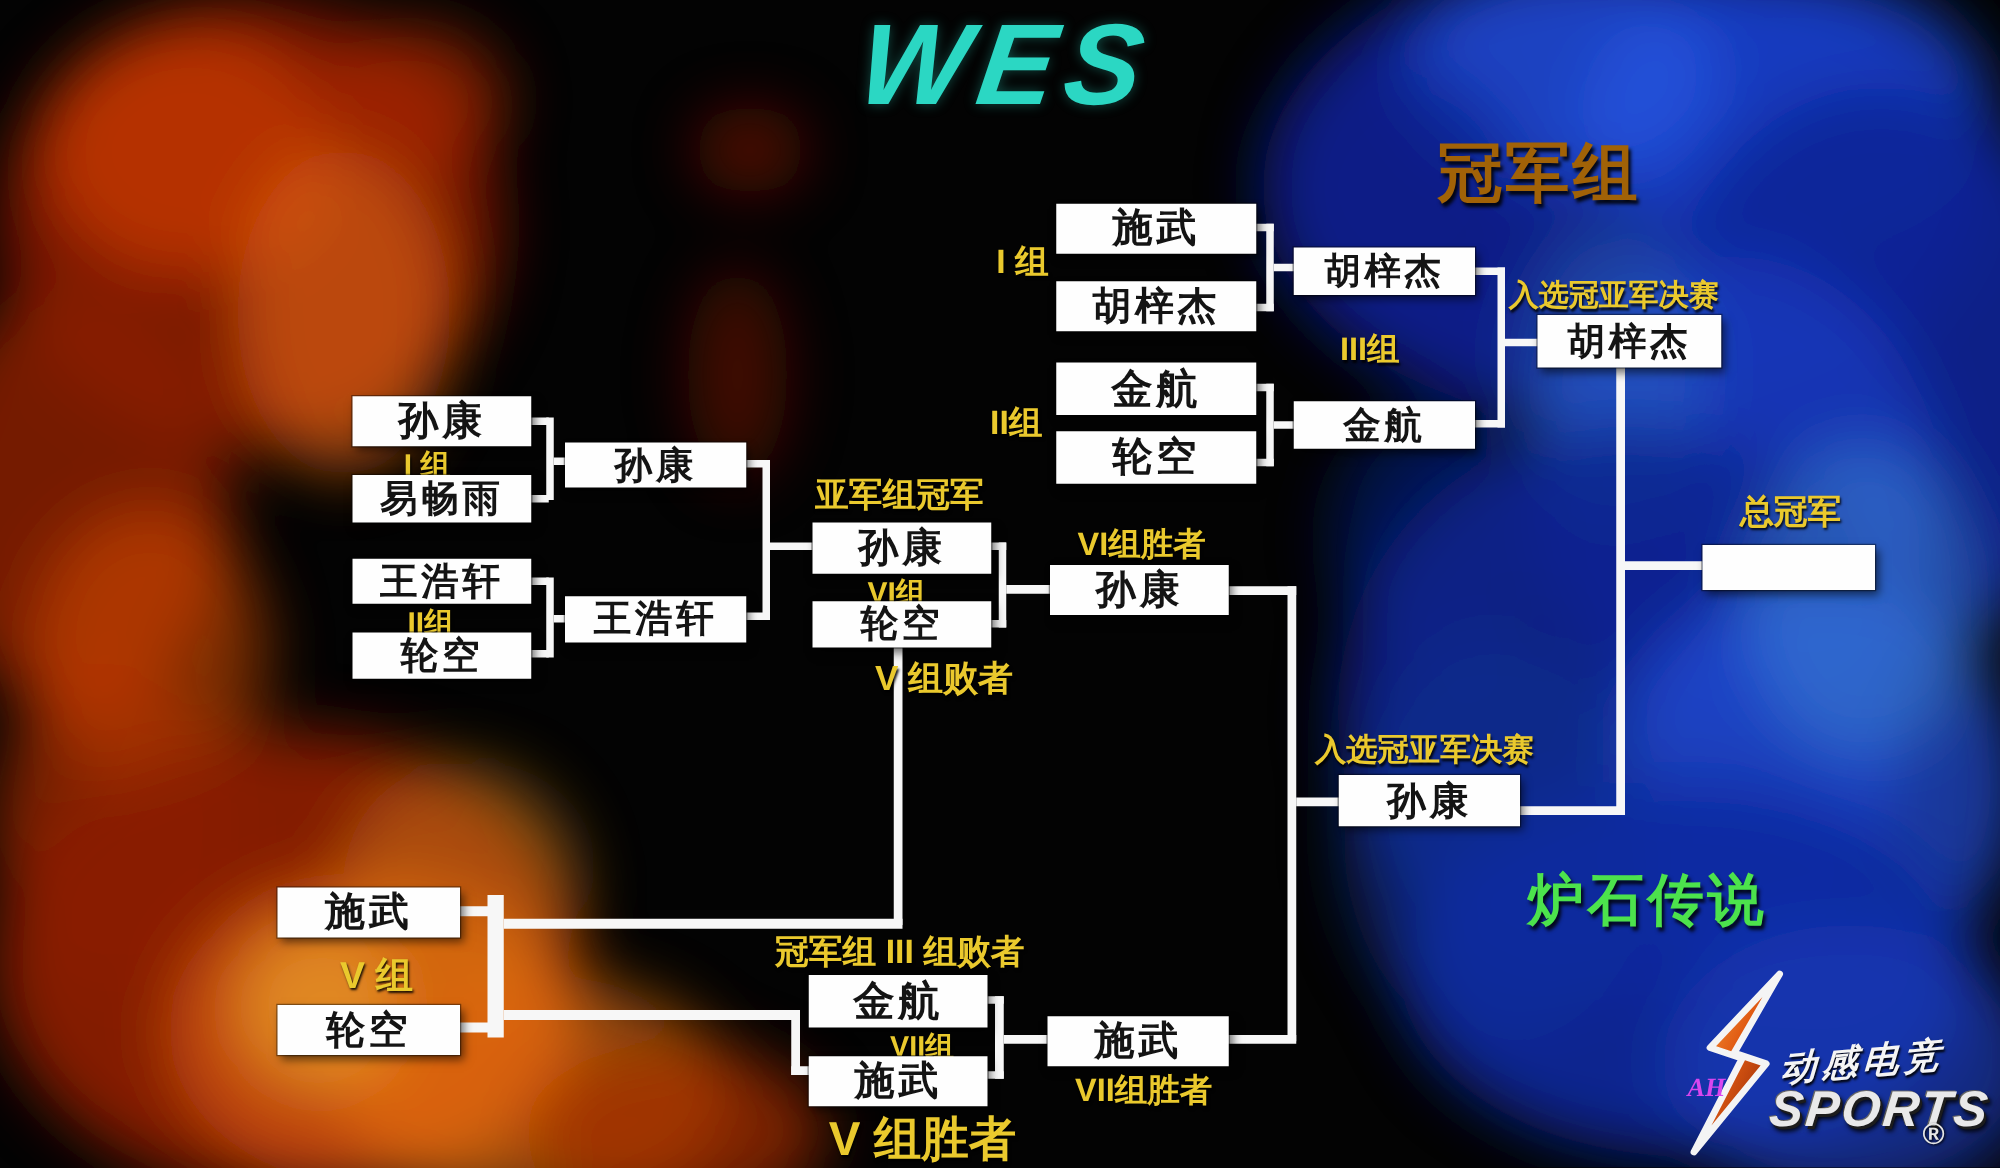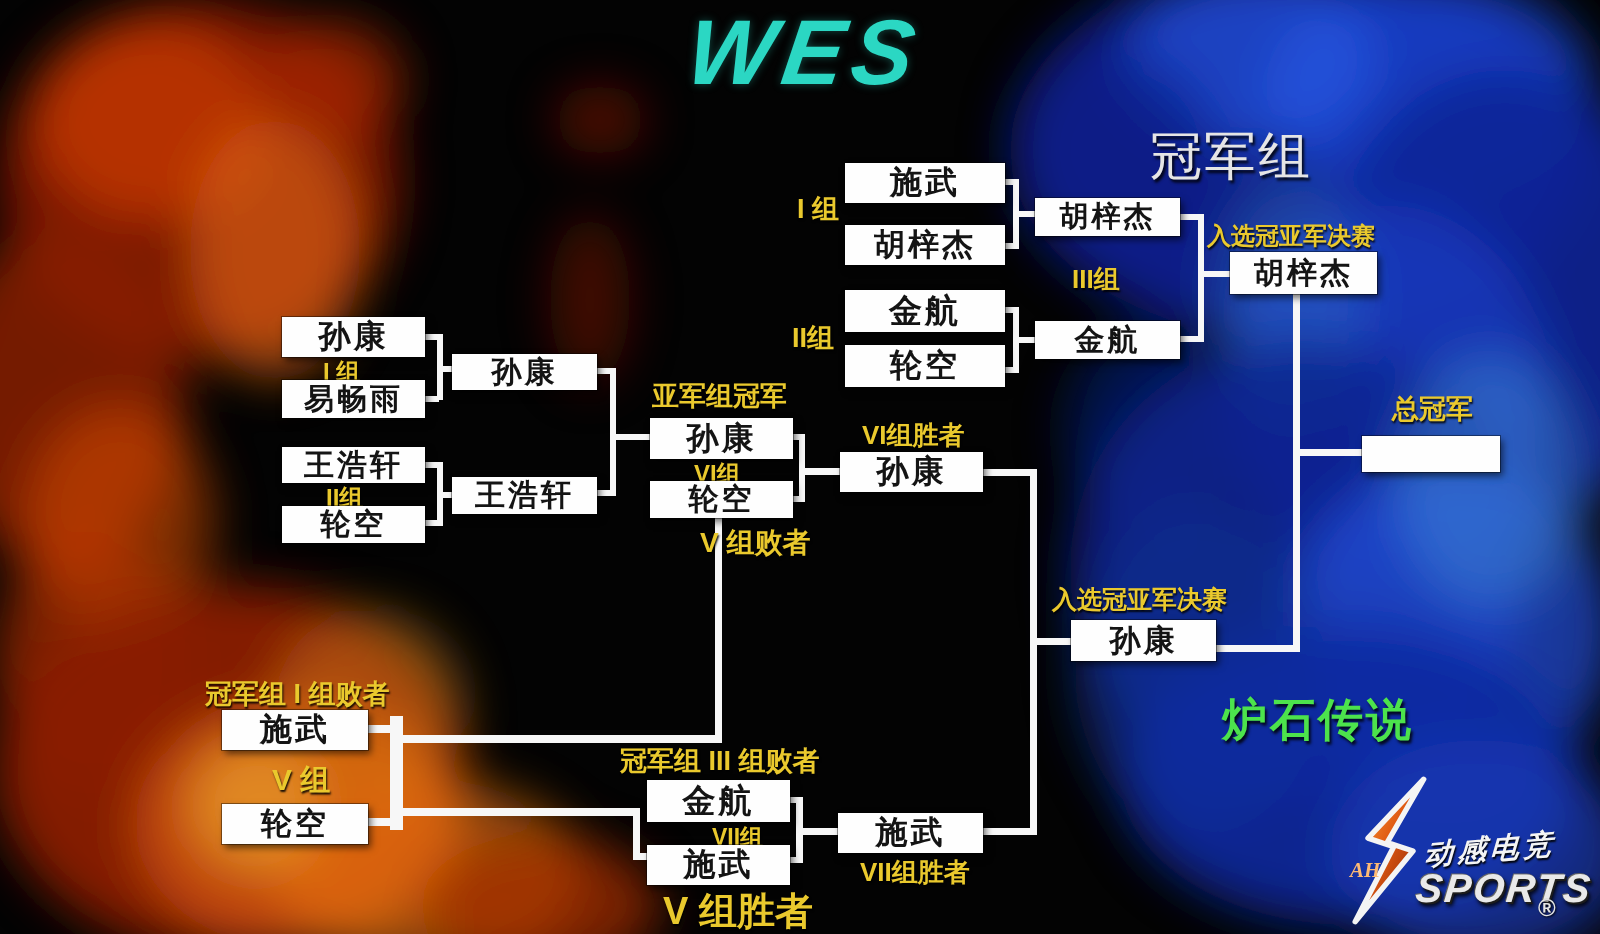--- a/index.html
+++ b/index.html
@@ -14,42 +14,42 @@
     position:absolute;background:#fefefe;color:#141414;z-index:3;
     display:flex;align-items:center;justify-content:center;
     font-weight:800;font-size:30px;letter-spacing:3px;
     box-shadow:0 0 0 1px rgba(0,0,0,.4),3px 4px 7px rgba(0,0,0,.55);
   }
   .lbl{
     position:absolute;color:#eac92d;font-weight:700;z-index:3;
     text-shadow:1px 2px 2px rgba(0,0,0,.9);white-space:nowrap;
   }
   .title{
-    position:absolute;color:#e5e5e5;font-weight:400;z-index:3;
-    text-shadow:2px 3px 3px rgba(0,0,0,.9);white-space:nowrap;letter-spacing:2px;margin-top:18px;
+    position:absolute;color:#a16207;font-weight:700;z-index:3;
+    text-shadow:2px 3px 3px rgba(0,0,0,.9);white-space:nowrap;letter-spacing:2px;
   }
   .wes{
     position:absolute;left:615px;top:0px;width:380px;text-align:center;z-index:3;
     color:#2bd7c3;font-size:92px;font-weight:900;font-style:italic;
     letter-spacing:8px;transform:skewX(-8deg);
     text-shadow:0 0 10px rgba(43,215,195,.35);
   }
   .subtitle{
     position:absolute;left:595px;top:108px;width:400px;text-align:center;z-index:3;
     color:#2bd7c3;font-size:25px;font-weight:800;letter-spacing:1px;
     text-shadow:1px 1px 2px #000;white-space:nowrap;
   }
   .game{
     position:absolute;left:1222px;top:690px;z-index:3;color:#4ce34c;
     font-size:45px;font-weight:800;letter-spacing:3px;
     text-shadow:2px 3px 3px rgba(0,0,0,.85);white-space:nowrap;
   }
   .brandlogo{position:absolute;left:1330px;top:770px;width:270px;height:160px;z-index:3;}
   .brandlogo .ah{
-    position:absolute;left:20px;top:88px;color:#fdba74;font-size:21px;
+    position:absolute;left:20px;top:88px;color:#d946ef;font-size:21px;
     font-weight:700;font-style:italic;font-family:"Liberation Serif","DejaVu Serif",serif;
   }
   .brandlogo .cn{
     position:absolute;left:94px;top:60px;color:#f4f4f4;font-size:29px;font-weight:800;
     font-style:italic;transform:rotate(-5deg) skewX(-8deg);letter-spacing:4px;
     text-shadow:1px 2px 2px #000;white-space:nowrap;
   }
   .brandlogo .en{
     position:absolute;left:86px;top:96px;color:#e9e9e9;font-size:40px;font-weight:900;
     font-style:italic;letter-spacing:2px;transform:skewX(-6deg);white-space:nowrap;
@@ -185,21 +185,20 @@
   <div class="lbl" style="left:862px;top:418px;font-size:26px;">VI组胜者</div>
   <div class="bx" style="left:840px;top:452px;width:143px;height:40px;font-size:32px;">孙康</div>
 
   <div class="ln" style="left:983px;top:469px;width:54px;height:7px;"></div>
   <div class="ln" style="left:1030px;top:469px;width:7px;height:364px;"></div>
   <div class="ln" style="left:982px;top:828px;width:55px;height:7px;"></div>
   <div class="ln" style="left:1037px;top:638px;width:34px;height:7px;"></div>
   <div class="lbl" style="left:1052px;top:583px;font-size:25px;">入选冠亚军决赛</div>
   <div class="bx" style="left:1071px;top:620px;width:145px;height:41px;font-size:31px;">孙康</div>
 
-  <div class="lbl" style="left:205px;top:676px;font-size:27px;">冠军组 I 组败者</div>
   <div class="bx" style="left:222px;top:710px;width:146px;height:40px;font-size:32px;">施武</div>
   <div class="lbl" style="left:272px;top:760px;font-size:30px;">V 组</div>
   <div class="bx" style="left:222px;top:804px;width:146px;height:40px;font-size:31px;">轮空</div>
   <div class="ln" style="left:368px;top:725px;width:34px;height:8px;"></div>
   <div class="ln" style="left:390px;top:716px;width:13px;height:114px;"></div>
   <div class="ln" style="left:368px;top:818px;width:34px;height:8px;"></div>
 
   <div class="ln" style="left:403px;top:735px;width:319px;height:8px;"></div>
   <div class="ln" style="left:715px;top:518px;width:7px;height:222px;"></div>
 

